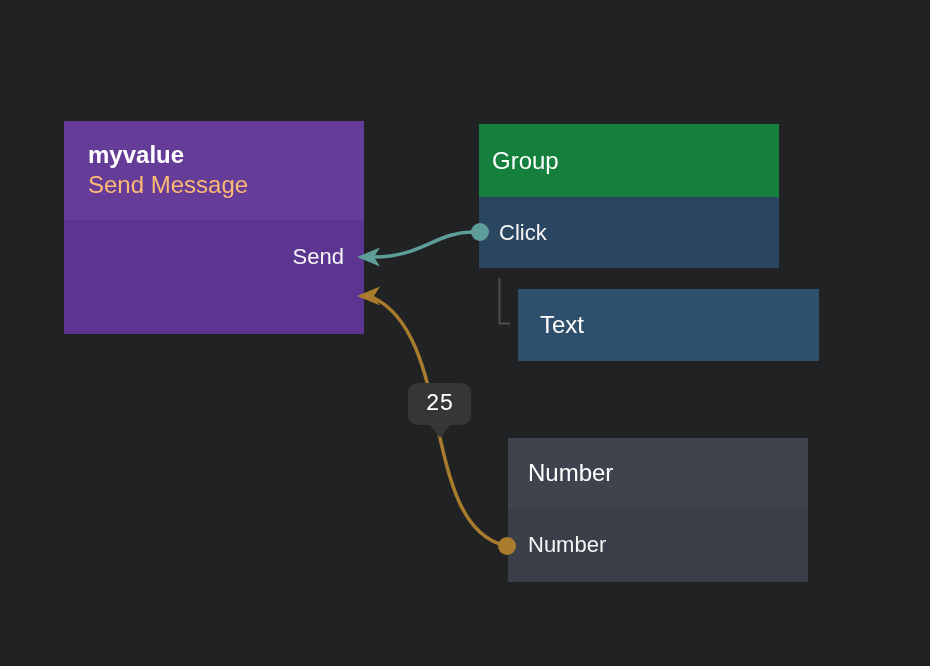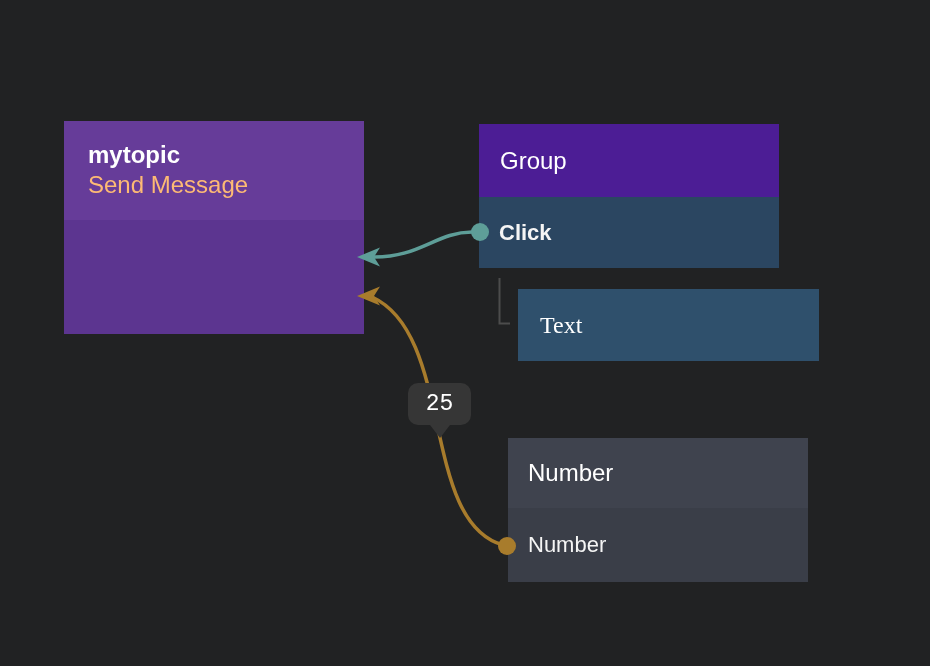--- a/index.html
+++ b/index.html
@@ -66,40 +66,39 @@
   }
   #node-mytopic .port-row {
     justify-content: flex-end;
     padding-right: 20px;
   }
 
   
   #node-group { left: 479px; top: 124px; width: 300px; height: 144px; }
   #node-group .header {
     height: 73px;
-    background: #4c1d95;
-    padding-left: 21px;
+    background: #15803d;
+    padding-left: 13px;
   }
   #node-group .body {
     height: 71px;
     background: #2b4661;
     display: flex;
     align-items: center;
-    font-weight: bold;
   }
   #node-group .port-row { height: 71px; padding-left: 20px; }
 
   
   #node-text {
     left: 518px; top: 289px; width: 301px; height: 72px;
     background: #2f506c;
     display: flex;
     align-items: center;
   }
-  #node-text .title { padding-left: 22px; font-family: Liberation Serif, serif; }
+  #node-text .title { padding-left: 22px; }
 
   
   #node-number { left: 508px; top: 438px; width: 300px; height: 144px; }
   #node-number .header {
     height: 70px;
     background: #3f434e;
     padding-left: 20px;
     justify-content: center;
   }
   #node-number .body {
@@ -145,24 +144,27 @@
     border-top: 13px solid #363636;
   }
 </style>
 </head>
 <body>
 
 <div id="canvas">
 
   <div class="node" id="node-mytopic">
     <div class="header">
-      <div class="title">mytopic</div>
+      <div class="title">myvalue</div>
       <div class="subtitle">Send Message</div>
     </div>
     <div class="body">
+      <div class="port-row">
+        <span>Send</span>
+      </div>
     </div>
   </div>
 
   <div class="node" id="node-group">
     <div class="header">
       <div class="title">Group</div>
     </div>
     <div class="body">
       <div class="port-row">
         <span>Click</span>

